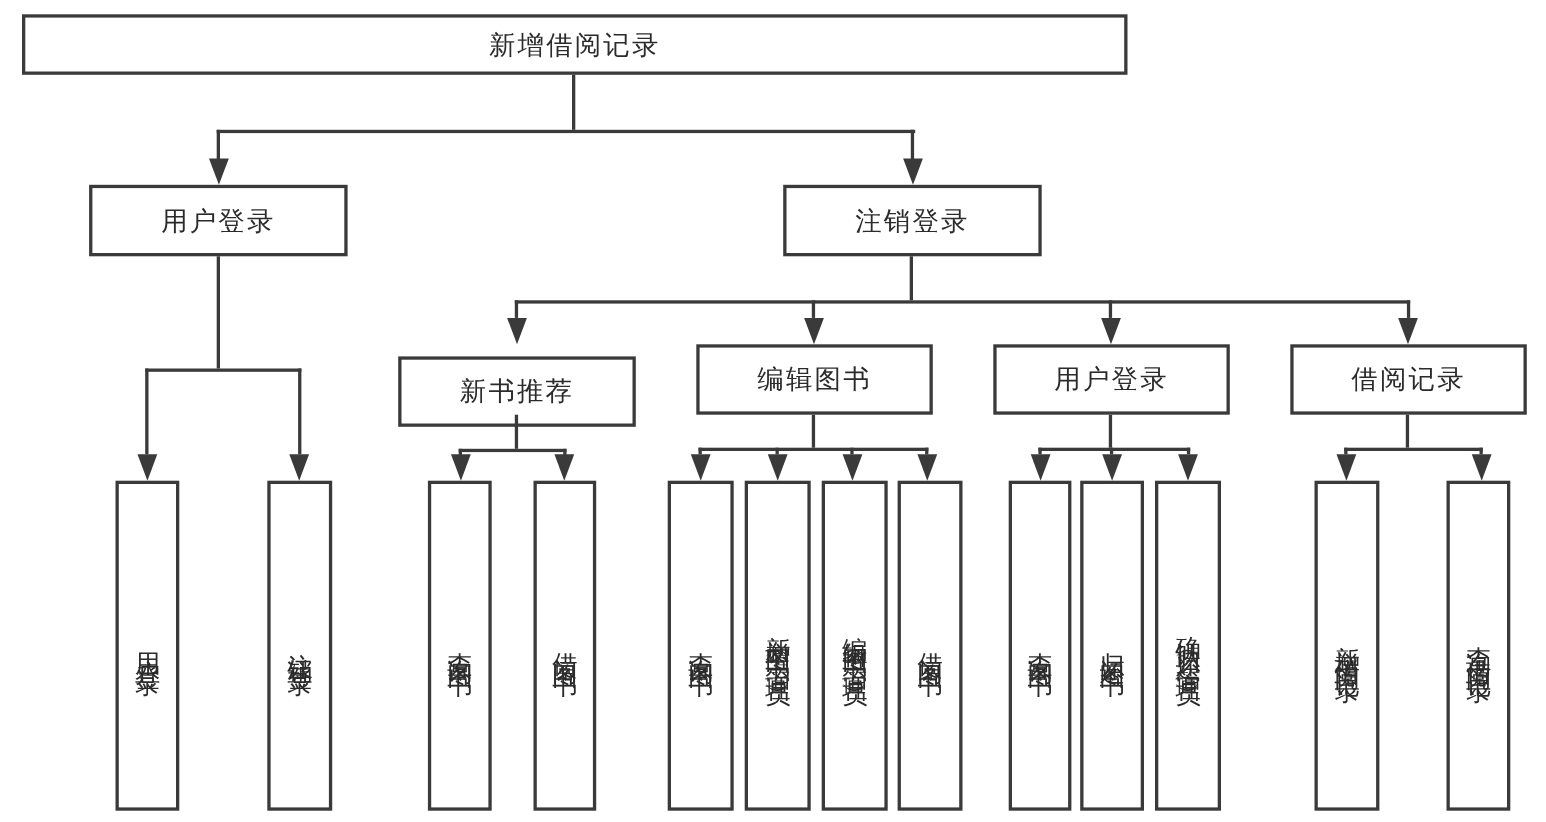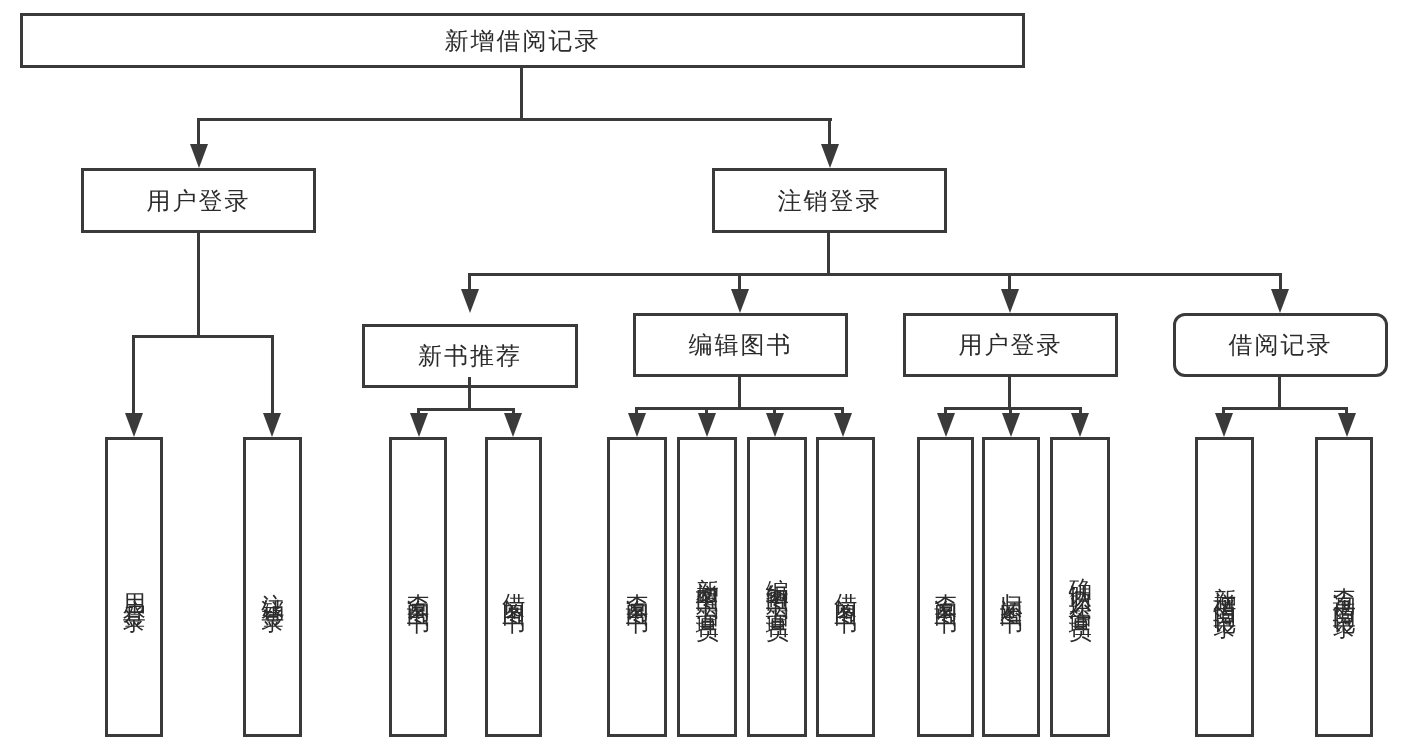--- a/index.html
+++ b/index.html
@@ -99,21 +99,21 @@
 
   <div class="box hbox" style="left:362px; top:324px; width:216px; height:64px;">
     <span>新书推荐</span>
   </div>
   <div class="box hbox" style="left:633px; top:313px; width:215px; height:64px;">
     <span>编辑图书</span>
   </div>
   <div class="box hbox" style="left:903px; top:313px; width:215px; height:64px;">
     <span>用户登录</span>
   </div>
-  <div class="box hbox" style="left:1173px; top:313px; width:215px; height:64px;border-radius:12px;">
+  <div class="box hbox" style="left:1173px; top:313px; width:215px; height:64px;">
     <span>借阅记录</span>
   </div>
 
   <div class="line" style="left:468px; top:377px; width:3px; height:31px;"></div>
   <div class="line" style="left:417px; top:408px; width:98px; height:3px;"></div>
   <div class="line" style="left:417px; top:408px; width:3px; height:6px;"></div>
   <div class="arrow" style="left:410px; top:413px;"></div>
   <div class="line" style="left:512px; top:408px; width:3px; height:6px;"></div>
   <div class="arrow" style="left:504px; top:413px;"></div>
 

